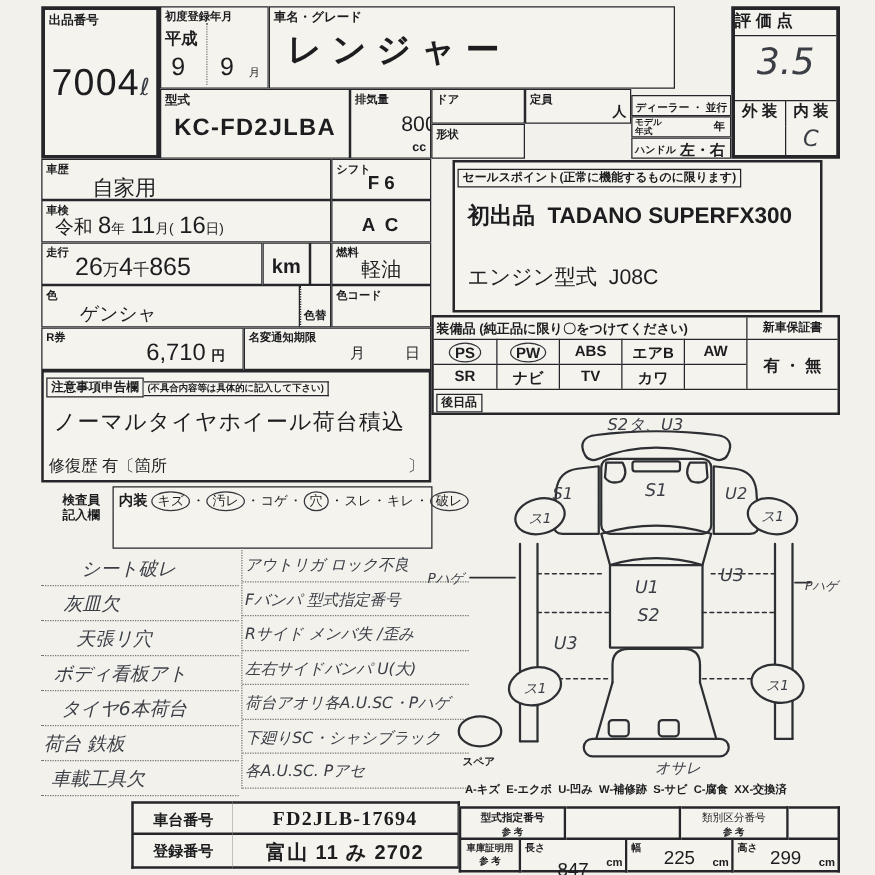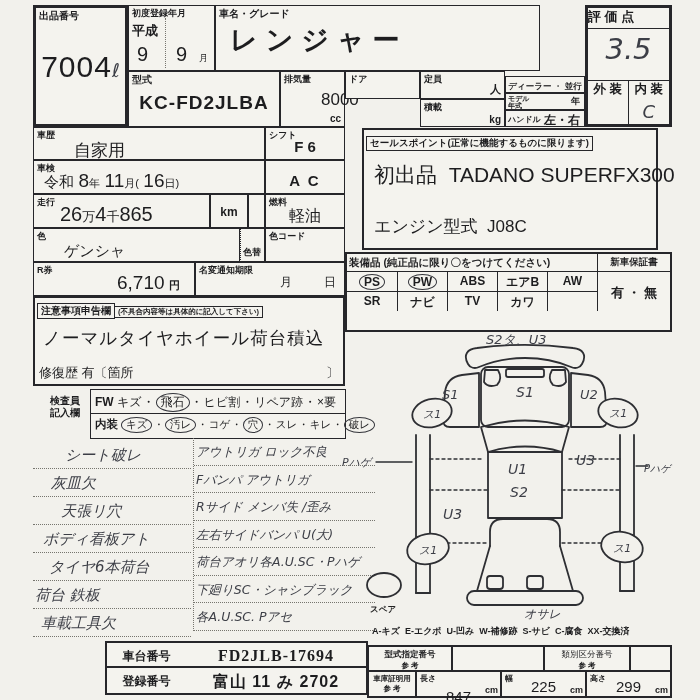--- a/index.html
+++ b/index.html
@@ -70,28 +70,27 @@
 
   <div class="c" style="left:280px;top:71px;width:65px;height:56px;">
     <span class="lb">排気量</span>
     <div style="text-align:center;margin-top:18px;font-size:17px;padding-left:40px;">8000</div>
     <span style="position:absolute;right:3px;bottom:2px;font-size:10px;font-weight:bold;">cc</span>
   </div>
 
   <div class="c" style="left:345px;top:71px;width:75px;height:28px;">
     <span class="lb">ドア</span>
   </div>
+  <div class="c" style="left:345px;top:99px;width:75px;height:28px;">
+    <span class="lb">形状</span>
+  </div>
 
   <div class="c" style="left:420px;top:71px;width:85px;height:28px;">
     <span class="lb">定員</span>
     <span style="position:absolute;right:3px;bottom:1px;font-size:11px;font-weight:bold;">人</span>
-  </div>
-  <div class="c" style="left:420px;top:99px;width:85px;height:28px;">
-    <span class="lb">積載</span>
-    <span style="position:absolute;right:3px;bottom:1px;font-size:10px;font-weight:bold;">kg</span>
   </div>
 
   <div class="c" style="left:505px;top:76px;width:80px;height:17px;text-align:center;font-size:8.5px;font-weight:bold;padding-top:4px;">ディーラー ・ 並行</div>
   <div class="c" style="left:505px;top:93px;width:80px;height:17px;">
     <span style="position:absolute;left:2px;top:1px;font-size:7px;line-height:7px;display:inline-block;width:24px;font-weight:bold;">モデル年式</span>
     <span style="position:absolute;right:4px;bottom:1px;font-size:9px;font-weight:bold;">年</span>
   </div>
   <div class="c" style="left:505px;top:110px;width:80px;height:17px;">
     <span style="position:absolute;left:2px;top:3px;font-size:8px;font-weight:bold;">ハンドル</span>
     <span style="position:absolute;right:4px;top:1px;font-size:12px;font-weight:bold;">左・右</span>
@@ -120,21 +119,21 @@
     <div style="text-align:center;margin-top:11px;font-size:15px;font-weight:bold;letter-spacing:2px;">A C</div>
   </div>
 
   <div class="c" style="left:33px;top:194px;width:177px;height:34px;">
     <span class="lb">走行</span>
     <div style="margin:8px 0 0 26px;white-space:nowrap;">
       <span style="font-size:20px;">26</span><span style="font-size:13px;">万</span><span style="font-size:20px;">4</span><span style="font-size:13px;">千</span><span style="font-size:20px;">865</span>
     </div>
   </div>
   <div class="c" style="left:210px;top:194px;width:38px;height:34px;">
-    <div style="text-align:center;margin-top:10px;font-size:12px;font-weight:bold;">km</div>
+    <div style="text-align:center;margin-top:10px;font-size:16px;font-weight:bold;">km</div>
   </div>
   <div class="c" style="left:248px;top:194px;width:17px;height:34px;"></div>
   <div class="c" style="left:265px;top:194px;width:80px;height:34px;">
     <span class="lb">燃料</span>
     <div style="text-align:center;margin-top:11px;font-size:16px;">軽油</div>
   </div>
 
   <div class="c" style="left:33px;top:228px;width:207px;height:34px;">
     <span class="lb">色</span>
     <div style="margin:13px 0 0 30px;font-size:15px;">ゲンシャ</div>
@@ -167,70 +166,69 @@
     <div style="position:absolute;left:4px;right:4px;bottom:2px;font-size:13px;">
       <span>修復歴 有〔箇所</span>
       <span style="float:right;">〕</span>
     </div>
   </div>
 
   <div class="c" style="left:362px;top:128px;width:296px;height:122px;border-width:2px;">
     <div style="margin:2px 0 0 2px;">
       <span class="tag" style="font-size:9.5px;">セールスポイント(正常に機能するものに限ります)</span>
     </div>
-    <div style="margin:10px 0 0 10px;font-size:21px;font-weight:normal;white-space:pre;">初出品  TADANO SUPERFX300</div>
+    <div style="margin:10px 0 0 10px;font-size:18px;font-weight:bold;white-space:pre;">初出品  TADANO SUPERFX300</div>
     <div style="margin:26px 0 0 10px;font-size:17px;white-space:pre;">エンジン型式  J08C</div>
   </div>
 
   <div class="c" style="left:345px;top:252px;width:327px;height:80px;border-width:2px;position:absolute;">
     <div style="position:absolute;left:0;top:0;width:250px;height:17px;font-size:10.5px;font-weight:bold;padding:2px 0 0 2px;box-sizing:border-box;white-space:nowrap;">装備品 (純正品に限り〇をつけてください)</div>
     <div class="eqcell" style="left:250px;top:0;width:73px;height:17px;border-top:none;font-size:9.5px;">新車保証書</div>
 
     <div class="eqcell" style="left:0;top:17px;width:50px;height:20px;border-left:none;"><span class="circ">PS</span></div>
     <div class="eqcell" style="left:50px;top:17px;width:50px;height:20px;"><span class="circ">PW</span></div>
     <div class="eqcell" style="left:100px;top:17px;width:50px;height:20px;">ABS</div>
     <div class="eqcell" style="left:150px;top:17px;width:50px;height:20px;">エアB</div>
     <div class="eqcell" style="left:200px;top:17px;width:50px;height:20px;">AW</div>
     <div class="eqcell" style="left:250px;top:17px;width:73px;height:40px;font-size:13px;padding-top:12px;">有 ・ 無</div>
 
     <div class="eqcell" style="left:0;top:37px;width:50px;height:20px;border-left:none;">SR</div>
     <div class="eqcell" style="left:50px;top:37px;width:50px;height:20px;">ナビ</div>
     <div class="eqcell" style="left:100px;top:37px;width:50px;height:20px;">TV</div>
     <div class="eqcell" style="left:150px;top:37px;width:50px;height:20px;">カワ</div>
     <div class="eqcell" style="left:200px;top:37px;width:50px;height:20px;"></div>
 
+    <div style="position:absolute;left:0;top:57px;width:323px;height:19px;border-top:1.6px solid #26262a;box-sizing:border-box;">
+      <span class="tag" style="font-size:9.5px;margin:1px 0 0 2px;">後日品</span>
+    </div>
   </div>
 
   <div class="nb" style="left:50px;top:395px;width:40px;font-size:10px;font-weight:bold;line-height:12px;">
     <div>検査員</div>
     <div>記入欄</div>
   </div>
   <div class="c" style="left:90px;top:389px;width:256px;height:50px;">
-    <div style="height:24px;border-bottom:1.6px solid #26262a;padding:3px 0 0 4px;font-size:12px;white-space:nowrap;box-sizing:border-box;">
-      <b>FW</b>
-      <span>キズ</span><span class="sep">・</span><span class="circ">飛石</span><span class="sep">・</span><span>ヒビ割</span><span class="sep">・</span><span>リペア跡</span><span class="sep">・</span><span>×要</span>
-    </div>
     <div style="height:23px;padding:3px 0 0 4px;font-size:10.5px;white-space:nowrap;box-sizing:border-box;">
       <b style="font-size:11.5px;">内装</b>
       <span class="circ">キズ</span><span class="sep">・</span><span class="circ">汚レ</span><span class="sep">・</span><span>コゲ</span><span class="sep">・</span><span class="circ">穴</span><span class="sep">・</span><span>スレ</span><span class="sep">・</span><span>キレ</span><span class="sep">・</span><span class="circ">破レ</span>
     </div>
   </div>
 
   <div class="nb col1 hw" style="left:33px;top:441px;width:158px;">
     <div class="drow">シート破レ</div>
     <div class="drow">灰皿欠</div>
     <div class="drow">天張リ穴</div>
     <div class="drow">ボディ看板アト</div>
     <div class="drow">タイヤ6本荷台</div>
     <div class="drow">荷台 鉄板</div>
     <div class="drow">車載工具欠</div>
   </div>
   <div class="nb col2 hw" style="left:193px;top:438px;width:182px;border-left:1.3px dotted #76756e;">
     <div class="drow">アウトリガ ロック不良</div>
-    <div class="drow">Fバンパ アウトリガ</div>
+    <div class="drow">Fバンパ 型式指定番号</div>
     <div class="drow">Rサイド メンバ失 /歪み</div>
     <div class="drow">左右サイドバンパ U(大)</div>
     <div class="drow">荷台アオリ各A.U.SC・Pハゲ</div>
     <div class="drow">下廻りSC・シャシブラック</div>
     <div class="drow">各A.U.SC. Pアセ</div>
   </div>
 
   <div class="nb" style="left:340px;top:333px;width:335px;height:288px;">
     <svg viewBox="0 0 335 288" width="335" height="288">
       <g fill="none" stroke="#2e2f33" stroke-width="1.8" stroke-linecap="round" stroke-linejoin="round">

